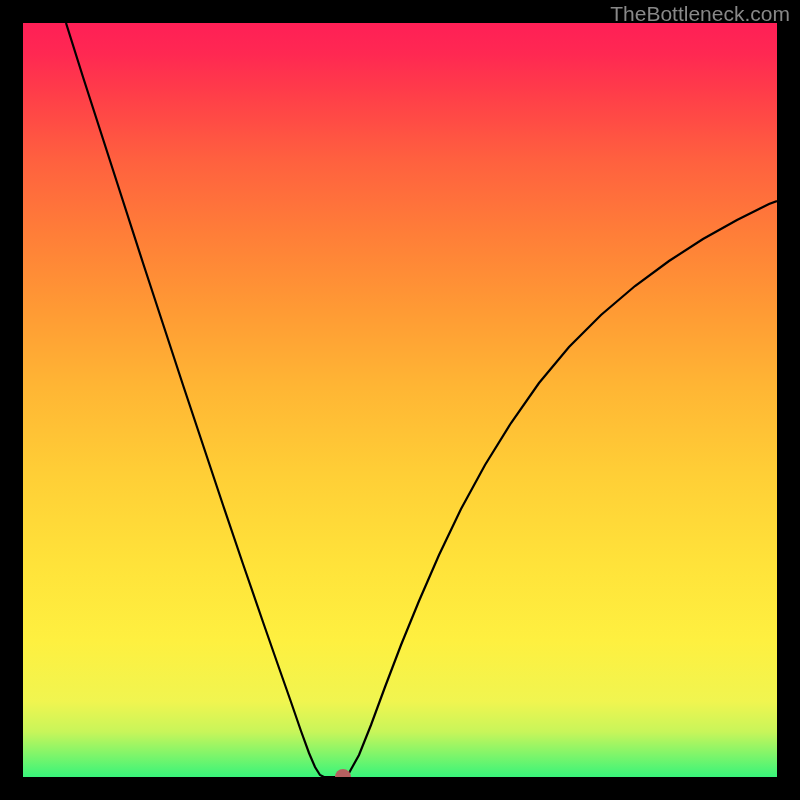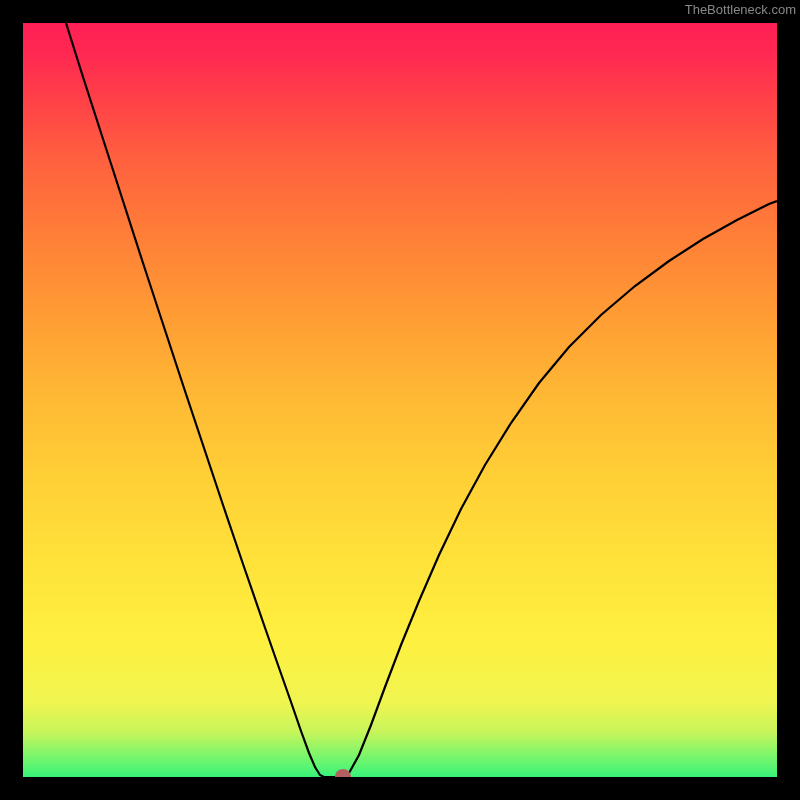--- a/index.html
+++ b/index.html
@@ -35,24 +35,24 @@
   .curve-svg {
     position: absolute;
     left: 23px;
     top: 23px;
     width: 754px;
     height: 754px;
   }
   .watermark {
     position: absolute;
     top: 2px;
-    right: 4px;
+    right: 10px;
     color: #888;
     font-family: Arial, Helvetica, sans-serif;
-    font-size: 13px;
+    font-size: 21px;
     font-weight: 500;
   }
 </style>
 </head>
 <body>
 
 <div class="frame">
   <div class="plot-area"></div>
   <svg class="curve-svg" viewBox="0 0 754 754" preserveAspectRatio="none">
     <path id="curve-path" fill="none" stroke="#000000" stroke-width="2.2" d="M43.0 0.0 L60.0 54.0 L80.0 116.0 L100.0 178.0 L120.0 240.0 L140.0 301.0 L160.0 362.0 L180.0 422.0 L200.0 482.0 L220.0 541.0 L240.0 599.0 L255.0 642.0 L268.0 679.0 L278.0 708.0 L286.0 730.0 L292.0 744.0 L297.0 752.0 L301.0 754.0 L301.0 754.0 L320.0 754.0 L320.0 754.0 L326.0 750.0 L336.0 732.0 L348.0 702.0 L362.0 664.0 L378.0 622.0 L396.0 578.0 L416.0 532.0 L438.0 486.0 L462.0 442.0 L488.0 400.0 L516.0 360.0 L546.0 324.0 L578.0 292.0 L612.0 263.0 L646.0 238.0 L680.0 216.0 L714.0 197.0 L746.0 181.0 L754.0 178.0"></path>

